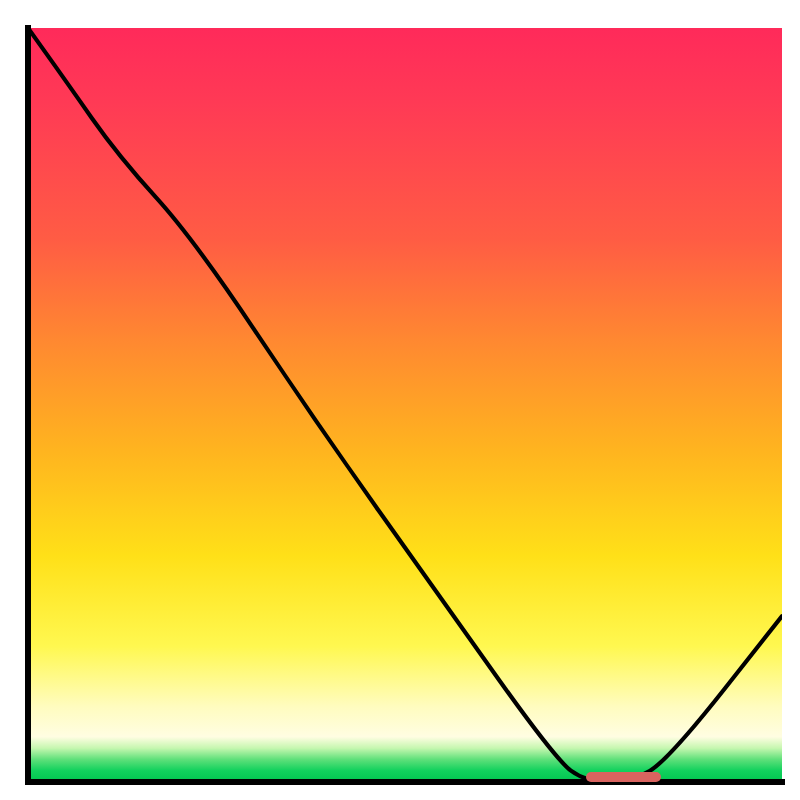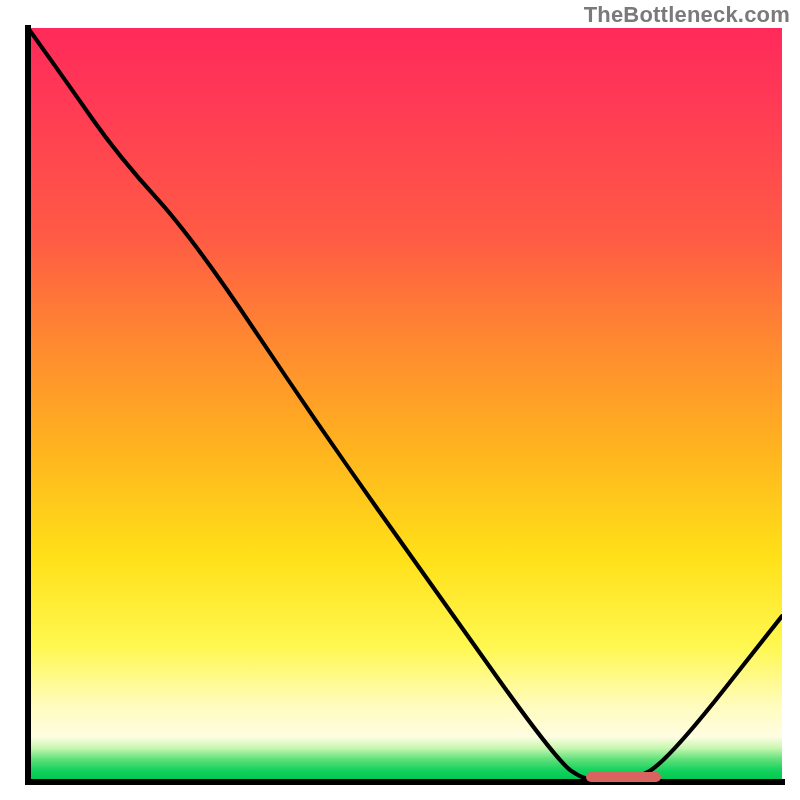--- a/index.html
+++ b/index.html
@@ -76,21 +76,20 @@
     height: 10px;
     border-radius: 5px;
     background: #d9635f;
     z-index: 3;
   }
 </style>
 </head>
 <body>
 
 <div id="stage">
-  <div id="watermark">TheBottleneck.com</div>
 
   <div id="chart">
     <div id="gradient"></div>
 
     <svg id="curve" viewBox="0 0 100 100" preserveAspectRatio="none">
       <path id="curve-path" fill="none" stroke="#000000" stroke-width="0.55" stroke-linejoin="round" stroke-linecap="round" d="M 0.00 0.00 Q 0.00 0.00 2.50 3.50 Q 5.00 7.00 8.50 12.00 Q 12.00 17.00 17.00 22.50 Q 22.00 28.00 30.00 40.00 Q 38.00 52.00 46.50 64.00 Q 55.00 76.00 62.50 86.50 Q 70.00 97.00 72.00 98.50 Q 74.00 100.00 77.00 100.00 Q 80.00 100.00 82.50 98.50 Q 85.00 97.00 92.50 87.50 T 100.00 78.00"></path>
     </svg>
 
     <div id="marker" style="left: 557.96px; width: 75.4px; top: 744.476px; background: rgb(217, 99, 95);"></div>
 

